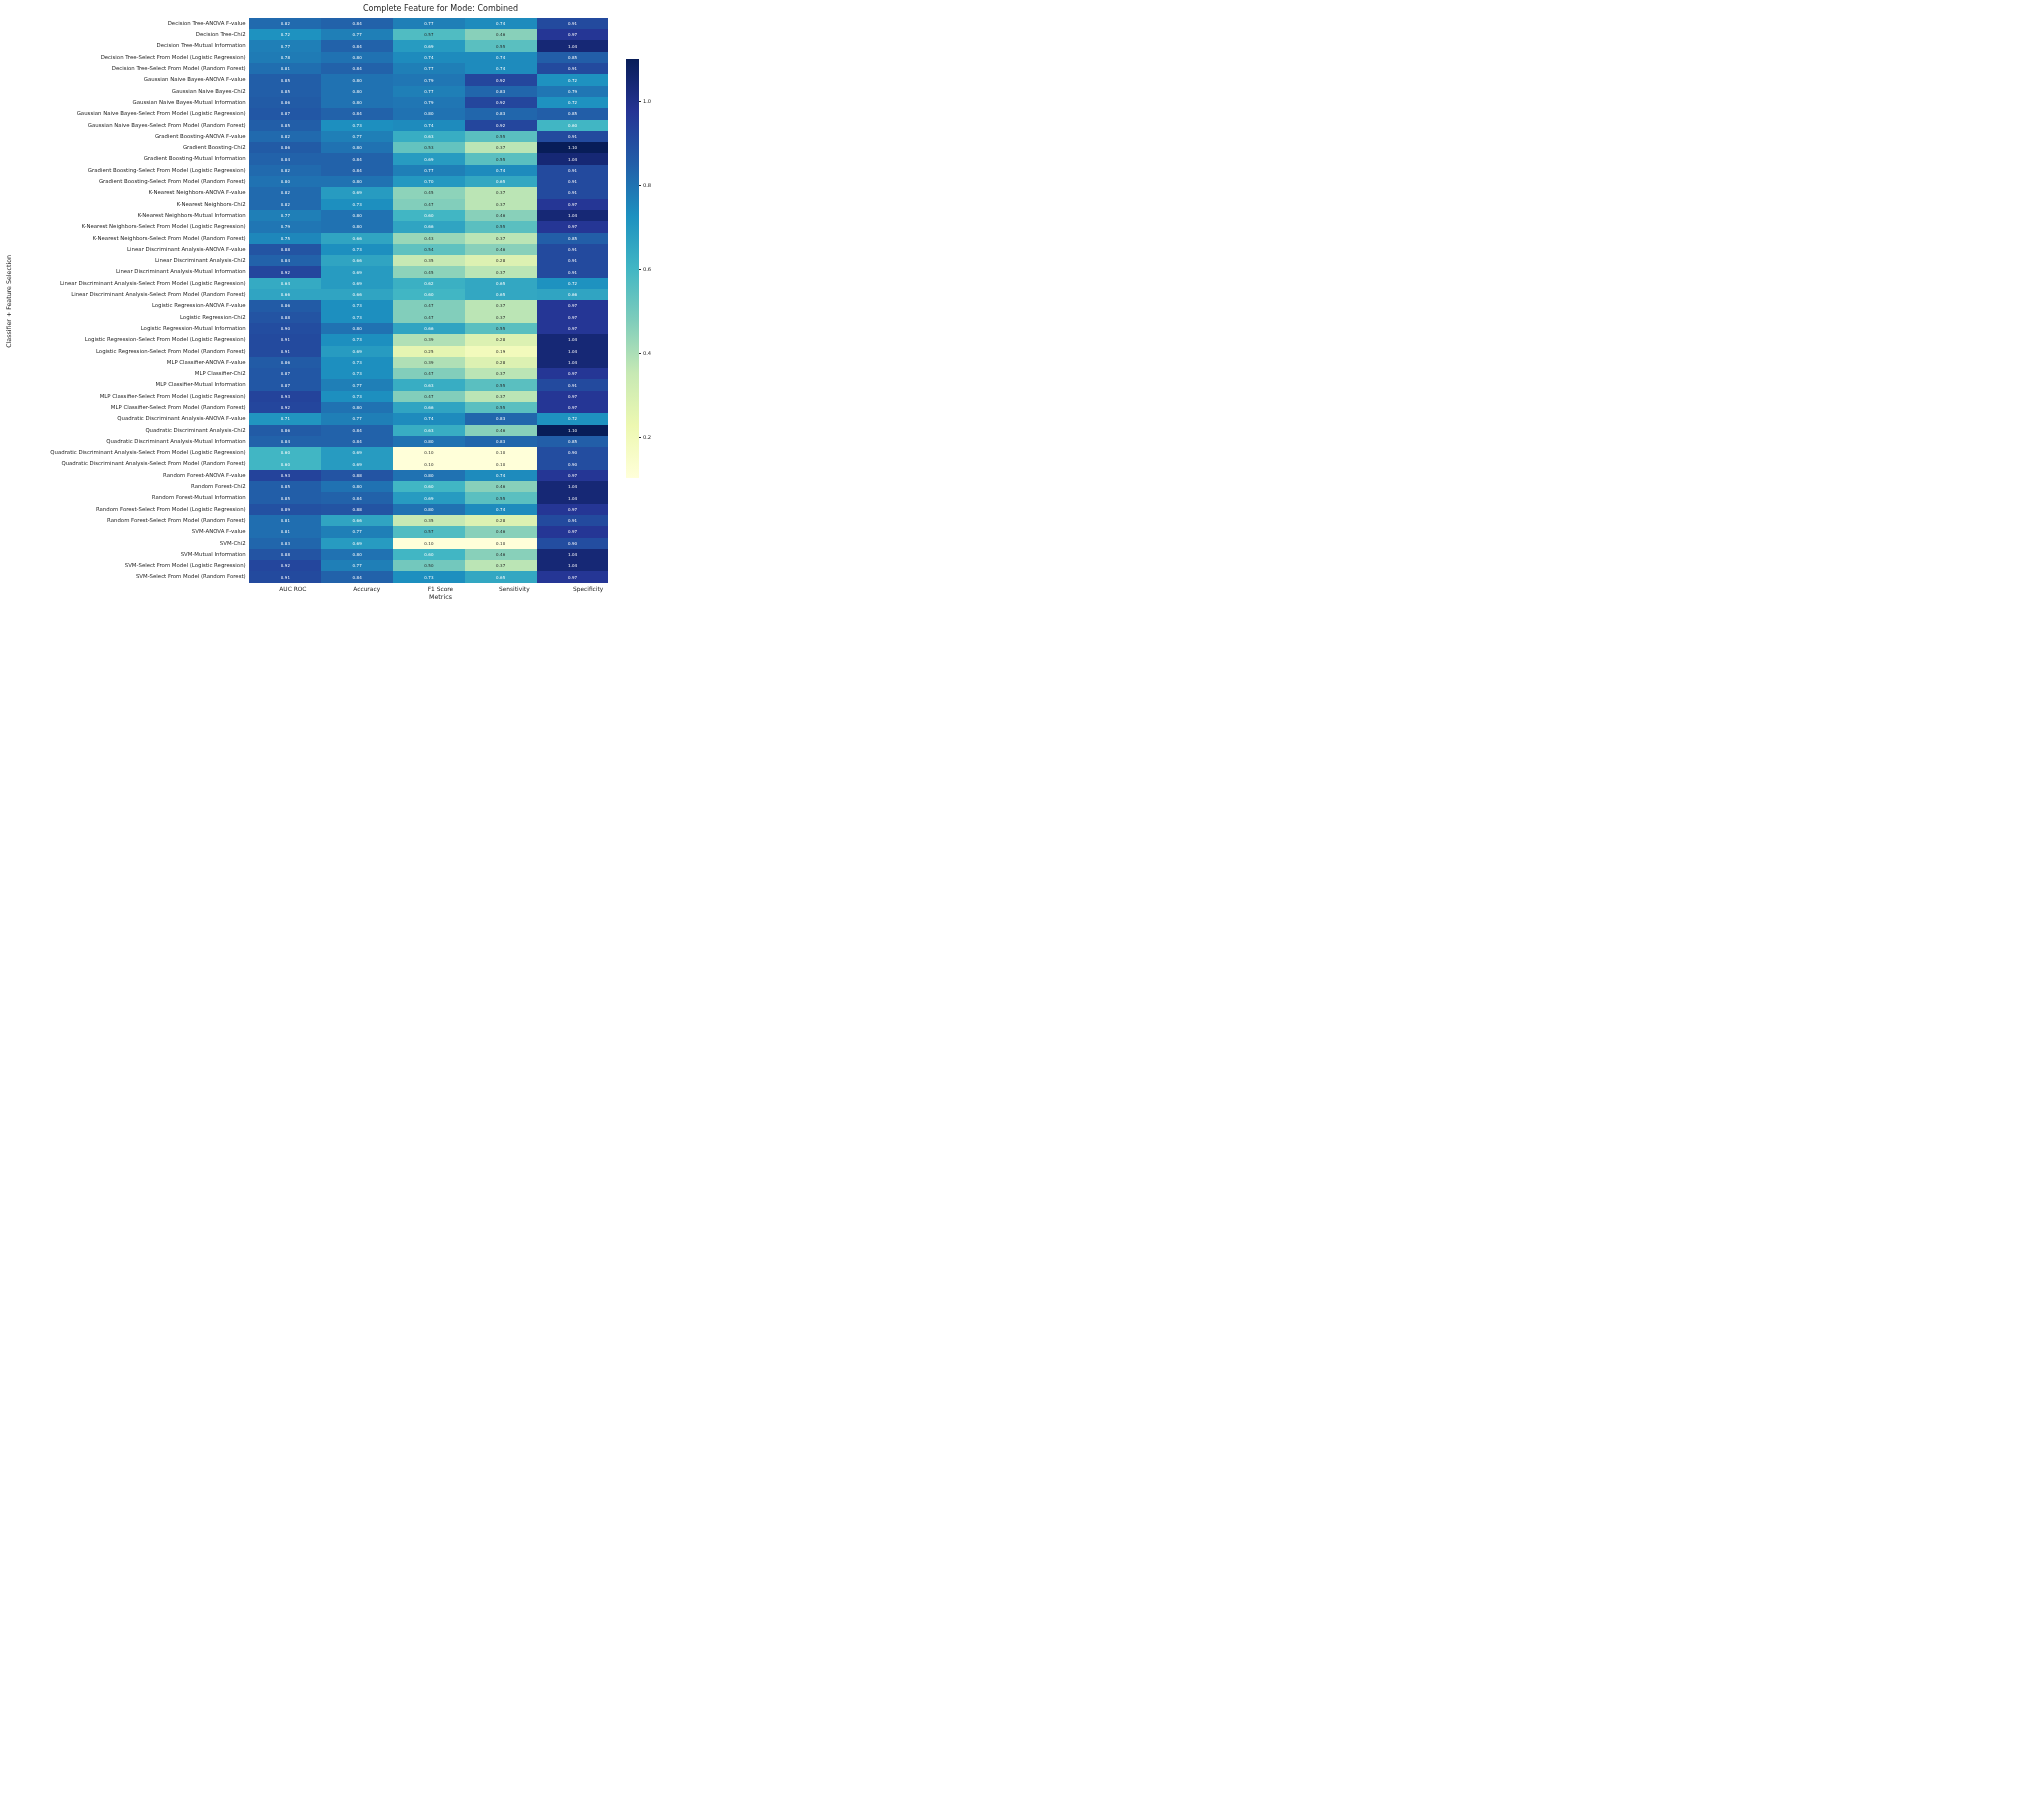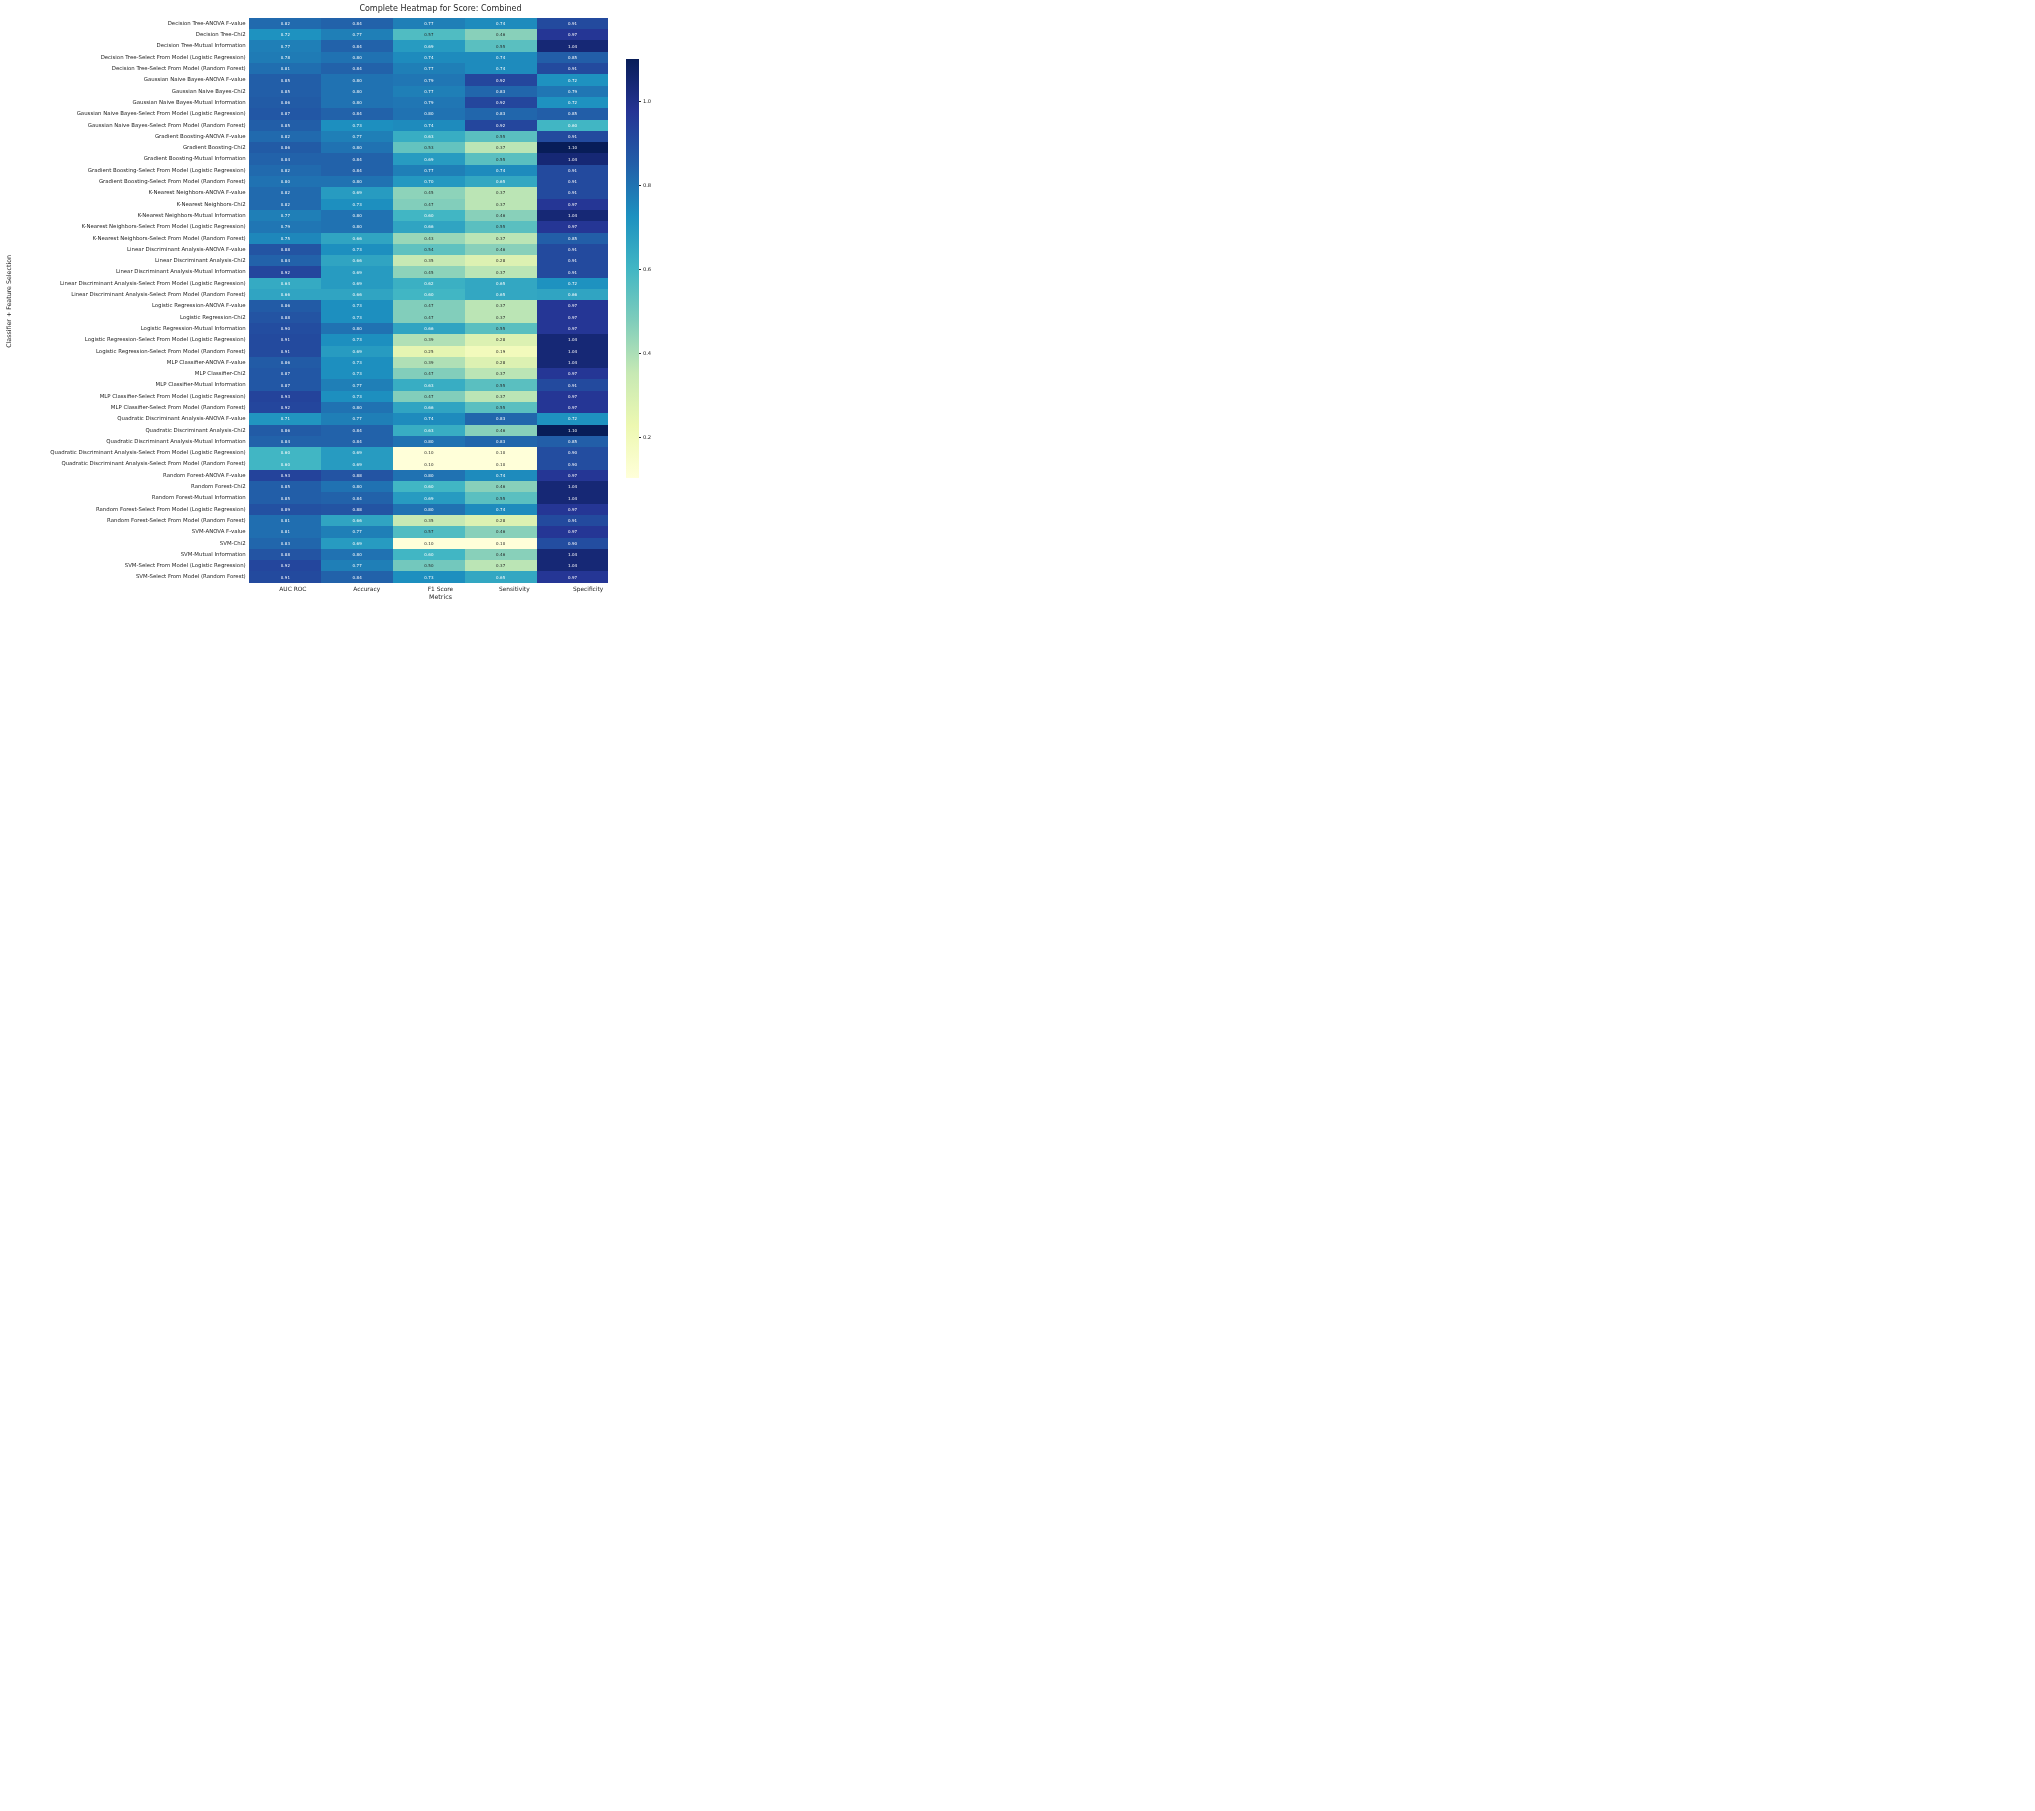--- a/index.html
+++ b/index.html
@@ -58,21 +58,21 @@
   }
 </style>
 </head>
 <body>
 
 <div class="figure">
   <div class="ylabel-wrap">
     <div class="ylabel">Classifier + Feature Selection</div>
   </div>
   <div class="content">
-    <div class="title">Complete Heatmap for Score: Combined</div>
+    <div class="title">Complete Feature for Mode: Combined</div>
     <div class="axes-row">
       <div id="row-labels" class="row-labels">
           <div class="row-label">Decision Tree-ANOVA F-value</div>
           <div class="row-label">Decision Tree-Chi2</div>
           <div class="row-label">Decision Tree-Mutual Information</div>
           <div class="row-label">Decision Tree-Select From Model (Logistic Regression)</div>
           <div class="row-label">Decision Tree-Select From Model (Random Forest)</div>
           <div class="row-label">Gaussian Naive Bayes-ANOVA F-value</div>
           <div class="row-label">Gaussian Naive Bayes-Chi2</div>
           <div class="row-label">Gaussian Naive Bayes-Mutual Information</div>

